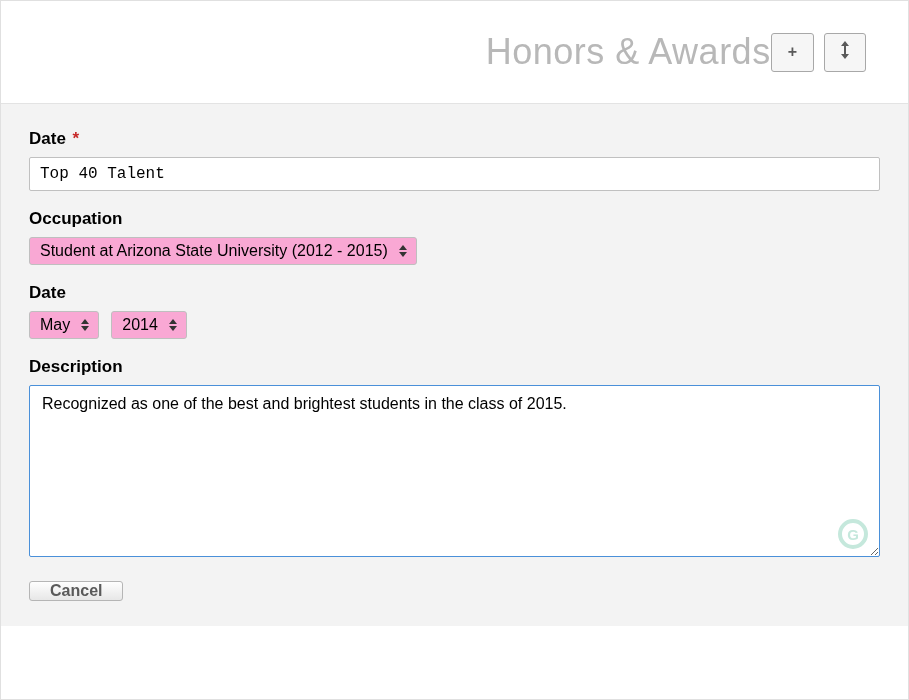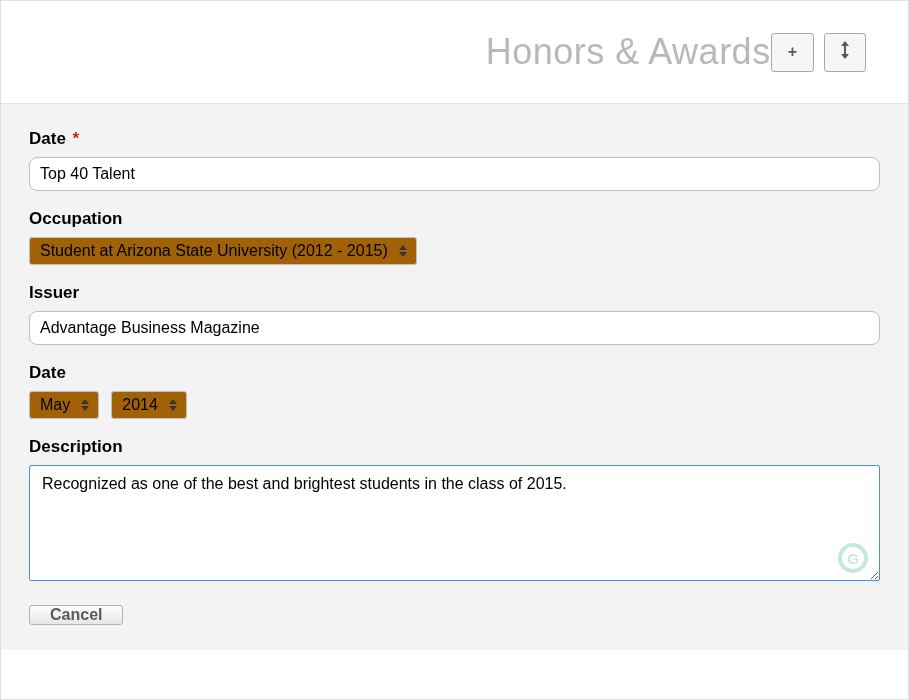--- a/index.html
+++ b/index.html
@@ -81,31 +81,31 @@
       display: block;
     }
     .required-asterisk {
       color: #c62828;
       margin-left: 2px;
     }
     .text-input {
       width: 100%;
       border: 1px solid #c0c0c0;
       background: #ffffff;
-      border-radius: 8px;
+      border-radius: 2px;
       padding: 7px 10px;
       font-size: 16px;
       color: #000000;
-      font-family: Liberation Sans, sans-serif;
+      font-family: Liberation Mono, monospace;
     }
     .select-wrap {
       display: inline-flex;
       align-items: center;
       border: 1px solid #bfbfbf;
-      background: #a16207;
+      background: #f9a8d4;
       border-radius: 3px;
       padding: 4px 8px 4px 10px;
       font-size: 16px;
       color: #000000;
       cursor: pointer;
     }
     .select-wrap .label {
       margin-right: 10px;
     }
     .select-arrows {
@@ -116,21 +116,21 @@
     }
     .select-arrows svg {
       display: block;
     }
     .date-row {
       display: flex;
       gap: 12px;
     }
     .textarea {
       width: 100%;
-      height: 116px;
+      height: 172px;
       border: 1px solid #4a90d9;
       background: #ffffff;
       border-radius: 2px;
       padding: 9px 12px;
       font-size: 16px;
       color: #000000;
       font-family: inherit;
       resize: both;
       position: relative;
     }
@@ -218,24 +218,20 @@
           <svg width="10" height="6">
               <path d="M5 0 L9 5 L1 5 Z" fill="#333"></path>
             </svg>
           <svg width="10" height="6">
               <path d="M1 1 L9 1 L5 6 Z" fill="#333"></path>
             </svg>
         </span>
       </div>
     </div>
 
-    <div class="field">
-      <label class="field-label">Issuer</label>
-      <input type="text" class="text-input" value="Advantage Business Magazine" style="">
-    </div>
 
     <div class="field">
       <label class="field-label">Date</label>
       <div class="date-row">
         <div class="select-wrap">
           <span class="label">May</span>
           <span class="select-arrows">
             <svg width="10" height="6">
                 <path d="M5 0 L9 5 L1 5 Z" fill="#333"></path>
               </svg>

